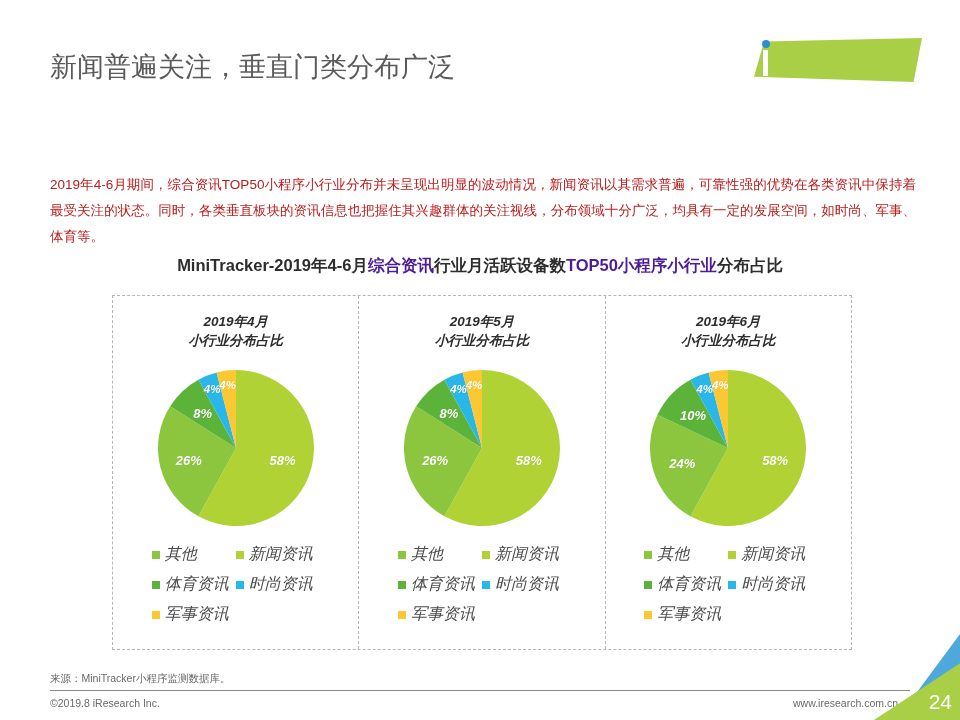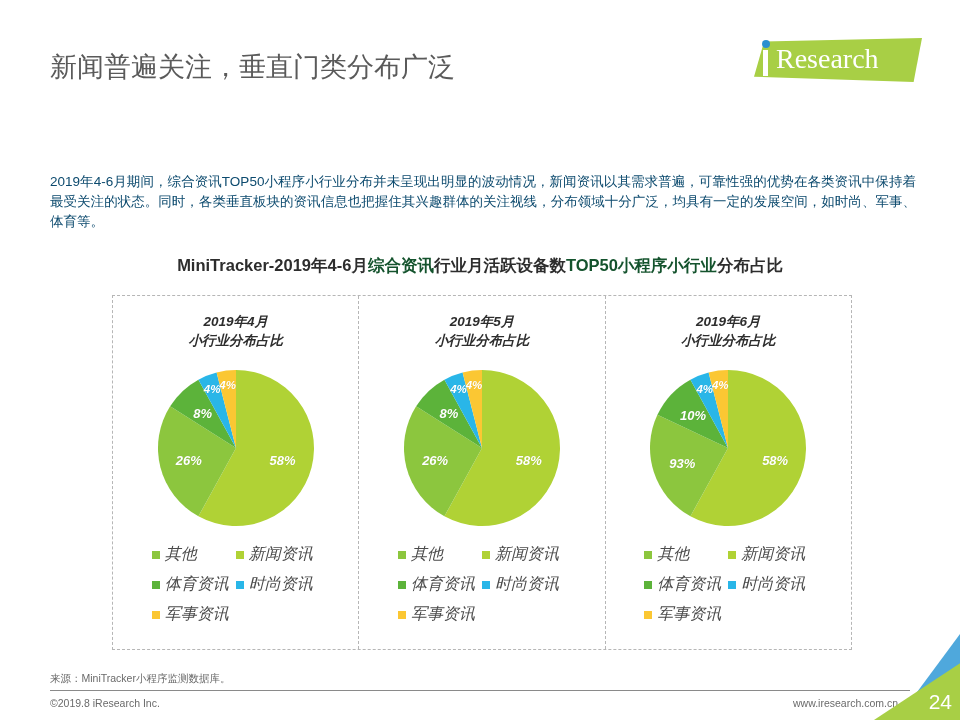--- a/index.html
+++ b/index.html
@@ -58,32 +58,32 @@
   }
   .logo-cn {
     margin-top:5px;
     font-size:15px; color:#3a3a3a; letter-spacing:9px;
     text-indent:9px;
   }
 
   
   .body-copy {
     position:absolute; left:50px; top:172px; width:866px;
-    font-size:13.5px; line-height:20px; color:#0c4a6e;
+    font-size:13.5px; line-height:26px; color:#b91c1c;
     text-align:justify;
   }
 
   
   .chart-title {
     position:absolute; left:0; top:255px; width:960px;
     text-align:center;
     font-size:16.5px; font-weight:bold; color:#2d2d2d;
     letter-spacing:0px;
   }
-  .hl { color:#14532d; }
+  .hl { color:#4c1d95; }
 
   
   .chart-frame {
     position:absolute; left:112px; top:295px;
     width:740px; height:355px;
     border:1px dashed #b6b6b6;
     display:flex;
   }
   .panel {
     flex:1;
@@ -169,21 +169,20 @@
 
 <div class="page-head">
   <div class="title-sub">新闻普遍关注，垂直门类分布广泛</div>
 </div>
 
 <div class="logo-wrap">
   <div class="logo-mark">
     <div class="logo-shape"></div>
     <div class="logo-i-dot"></div>
     <div class="logo-i-stem"></div>
-    <div class="logo-text">Research</div>
   </div>
 </div>
 
 <div class="body-copy">2019年4-6月期间，综合资讯TOP50小程序小行业分布并未呈现出明显的波动情况，新闻资讯以其需求普遍，可靠性强的优势在各类资讯中保持着最受关注的状态。同时，各类垂直板块的资讯信息也把握住其兴趣群体的关注视线，分布领域十分广泛，均具有一定的发展空间，如时尚、军事、体育等。</div>
 
 <div class="chart-title">
   <span>MiniTracker-2019年4-6月</span><span class="hl">综合资讯</span><span>行业月活跃设备数</span><span class="hl">TOP50小程序小行业</span><span>分布占比</span>
 </div>
 
 <div class="chart-frame" id="chart-frame">
@@ -278,21 +277,21 @@
       </div>
       <div class="pie-wrap">
         <svg class="pie-svg" width="168" height="168" viewBox="0 0 168 168">
           <path d="M 84 84 L 84.00 6.00 A 78 78 0 1 1 46.42 152.35 Z" fill="#b0d235"></path>
           <path d="M 84 84 L 46.42 152.35 A 78 78 0 0 1 13.42 50.79 Z" fill="#8cc63e"></path>
           <path d="M 84 84 L 13.42 50.79 A 78 78 0 0 1 46.42 15.65 Z" fill="#5cb33a"></path>
           <path d="M 84 84 L 46.42 15.65 A 78 78 0 0 1 64.60 8.45 Z" fill="#29b6e8"></path>
           <path d="M 84 84 L 64.60 8.45 A 78 78 0 0 1 84.00 6.00 Z" fill="#fbc733"></path>
         </svg>
         <div class="pie-label lbl-lg" style="left: 161.841px; top: 96.0266px;">58%</div>
-        <div class="pie-label lbl-lg" style="left: 69.0069px; top: 98.9441px;">93%</div>
+        <div class="pie-label lbl-lg" style="left: 69.0069px; top: 98.9441px;">24%</div>
         <div class="pie-label lbl-lg" style="left: 79.7471px; top: 50.8953px;">10%</div>
         <div class="pie-label lbl-sm" style="left: 91.4548px; top: 24.5315px;">4%</div>
         <div class="pie-label lbl-sm" style="left: 106.984px; top: 20.5443px;">4%</div>
       </div>
       <div class="legend">
         <div class="legend-item">
           <span class="sw" style="background: rgb(140, 198, 62);"></span>
           <span>其他</span>
         </div>
         <div class="legend-item">

